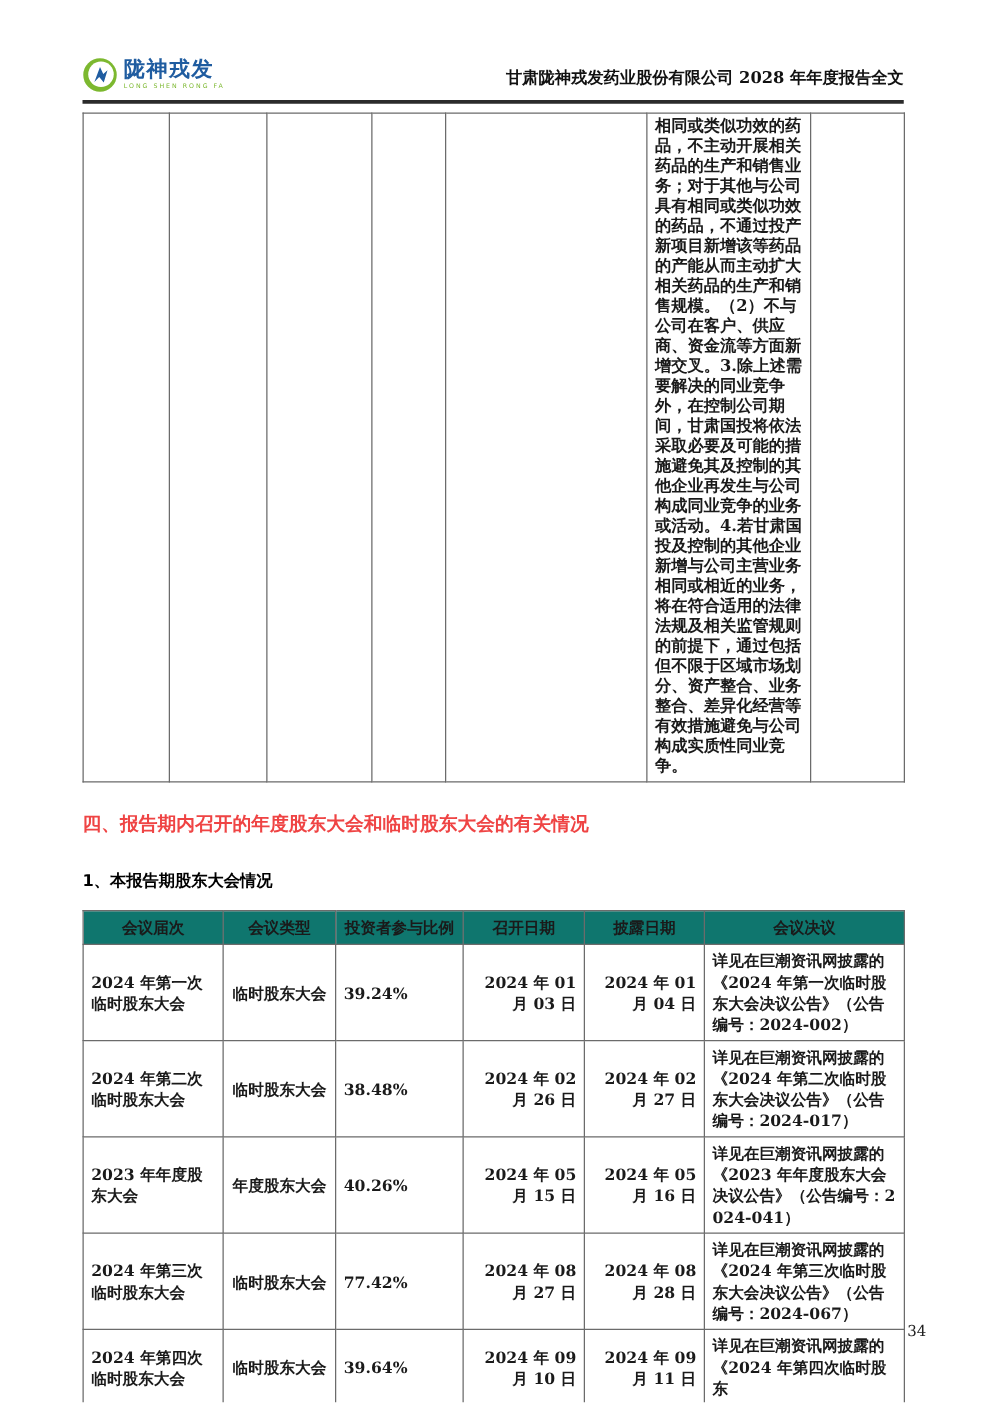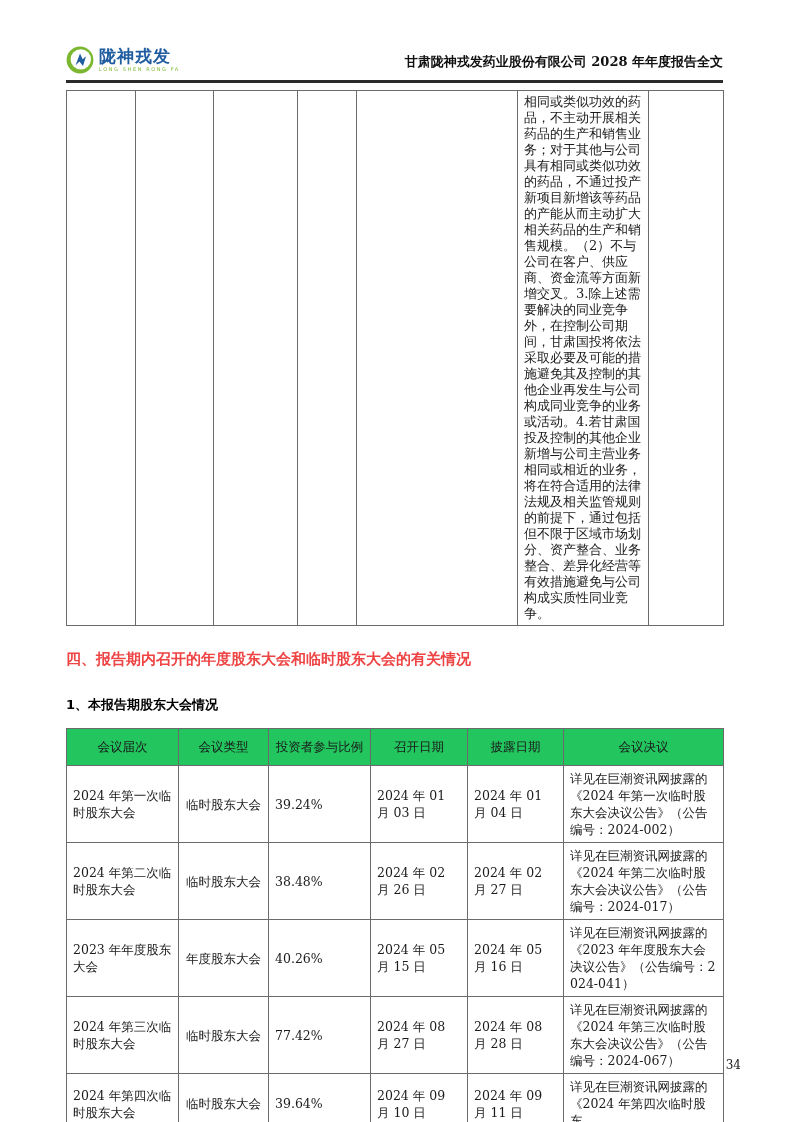--- a/index.html
+++ b/index.html
@@ -31,21 +31,21 @@
   .logo-en {
     font-family:"DejaVu Sans","Liberation Sans",sans-serif;
     font-size:5px; color:#7cb82f; letter-spacing:1.6px; margin-top:2px;
   }
   .hdr-title { font-weight:bold; font-size:13px; color:#111; padding-bottom:3px; }
 
   
   table { border-collapse:collapse; table-layout:fixed; width:657px; }
   td, th {
     border:1px solid #6b6b6b;
-    font-size:12.5px; font-weight:normal;
+    font-size:12.5px; font-weight:bold;
     vertical-align:middle;
     word-break:break-all;
   }
 
   
   .cont-table { margin-top:7px; }
   .cont-table td { padding:3px 6px; }
   .cont-text {
     font-size:13px; line-height:16px; text-align:left; vertical-align:top;
   }
@@ -58,27 +58,27 @@
   }
   .sub-heading {
     margin-top:27px;
     font-family:"DejaVu Sans","Liberation Sans",sans-serif;
     font-weight:bold; font-size:13px; color:#000;
   }
 
   
   .meet-table { margin-top:14px; }
   .meet-table th {
-    background:#22c55e; text-align:center; height:37px; padding:3px 4px;
+    background:#0f766e; text-align:center; height:27px; padding:3px 4px;
   }
   .meet-table td { padding:4px 6px; line-height:17px; }
   .c-session { text-align:left; }
   .c-type    { text-align:center; }
   .c-ratio   { text-align:left; padding-right:9px !important; }
-  .c-date    { text-align:left; }
+  .c-date    { text-align:right; }
   .c-res     { text-align:left; }
   .r1 td { height:71px; }
   .r2 td { height:70px; }
   .r3 td { height:70px; }
   .r4 td { height:66px; }
   .r5 td { height:38px; }
 
   .page-num {
     position:absolute; top:1058px; right:52px;
     font-size:12px; color:#222;

